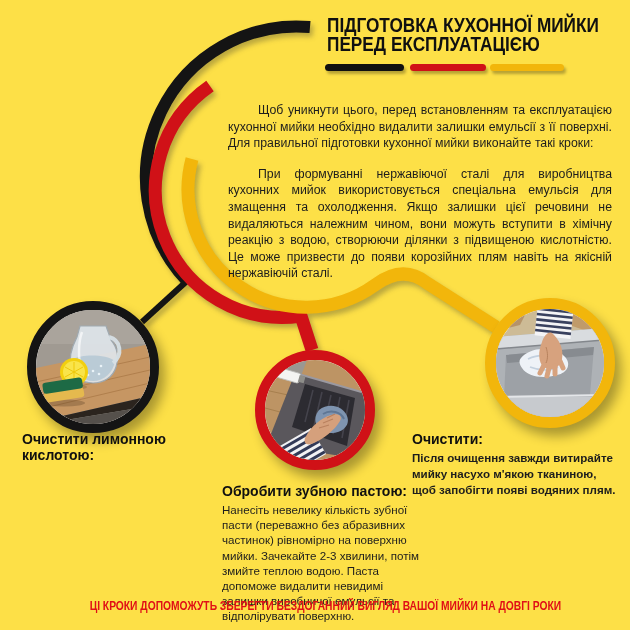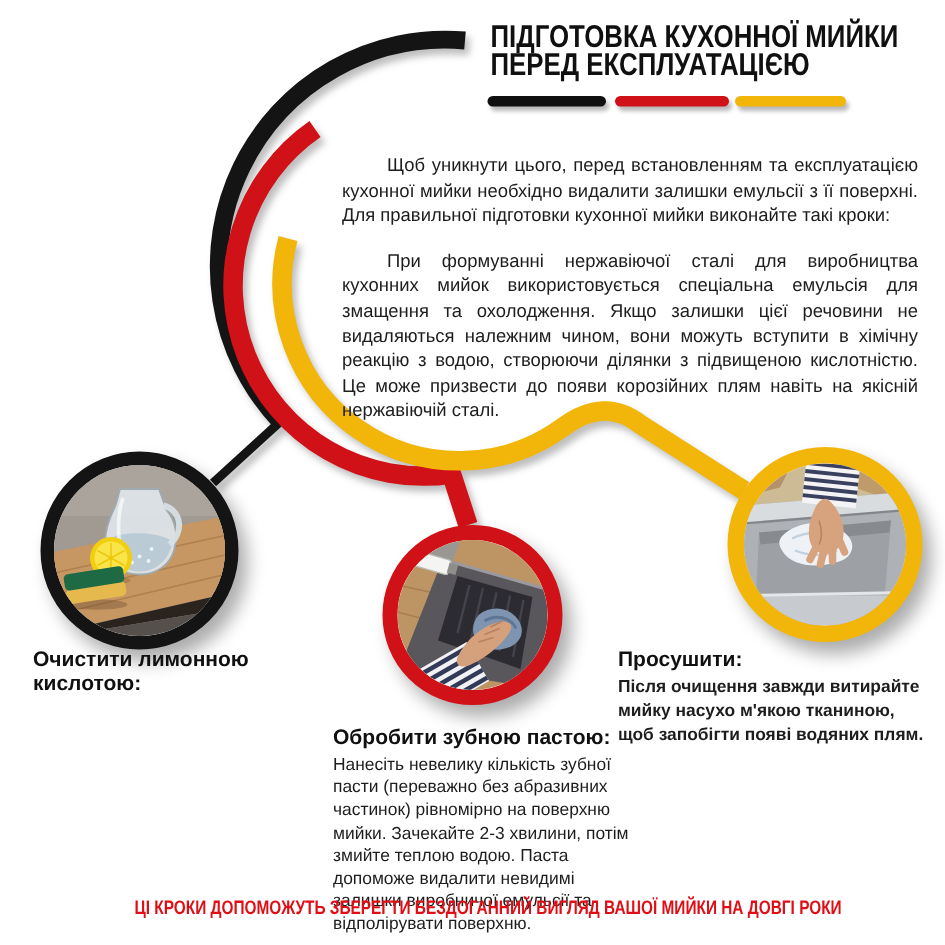--- a/index.html
+++ b/index.html
@@ -1,18 +1,18 @@
 <!DOCTYPE html>
 <html><head>
 <meta charset="utf-8">
 <style>
   html,body{margin:0;padding:0;background:#e8e8e8;}
   *{box-sizing:border-box;}
   .canvas{
-    position:relative;width:630px;height:630px;background:#ffffff;
+    position:relative;width:630px;height:630px;background:#fde047;
     font-family:"Liberation Sans","DejaVu Sans",sans-serif;color:#1d1d1d;
     overflow:hidden;margin:0 auto;
   }
   
   .decor{position:absolute;left:0;top:0;z-index:1;
     filter:drop-shadow(3px 4px 2.5px rgba(40,40,40,.30));}
   
   .title{position:absolute;left:327px;top:15px;z-index:3;}
   .title-line{display:block;font-weight:bold;font-size:21px;line-height:19px;
     color:#101010;transform:scaleX(.82);transform-origin:0 50%;white-space:nowrap;}
@@ -194,21 +194,21 @@
   <div class="step-block sb1">
     <h3>Очистити лимонною кислотою:</h3>
   </div>
 
   <div class="step-block sb2">
     <h3>Обробити зубною пастою:</h3>
     <p>Нанесіть невелику кількість зубної пасти (переважно без абразивних частинок) рівномірно на поверхню мийки. Зачекайте 2-3 хвилини, потім змийте теплою водою. Паста допоможе видалити невидимі залишки виробничої емульсії та відполірувати поверхню.</p>
   </div>
 
   <div class="step-block sb3">
-    <h3>Просушити:</h3>
+    <h3>Очистити:</h3>
     <p>Після очищення завжди витирайте мийку насухо м'якою тканиною, щоб запобігти появі водяних плям.</p>
   </div>
 
   <div class="footer">
     <span>ЦІ КРОКИ ДОПОМОЖУТЬ ЗБЕРЕГТИ БЕЗДОГАННИЙ ВИГЛЯД ВАШОЇ МИЙКИ НА ДОВГІ РОКИ</span>
   </div>
 
 </div>
 
 </body></html>

